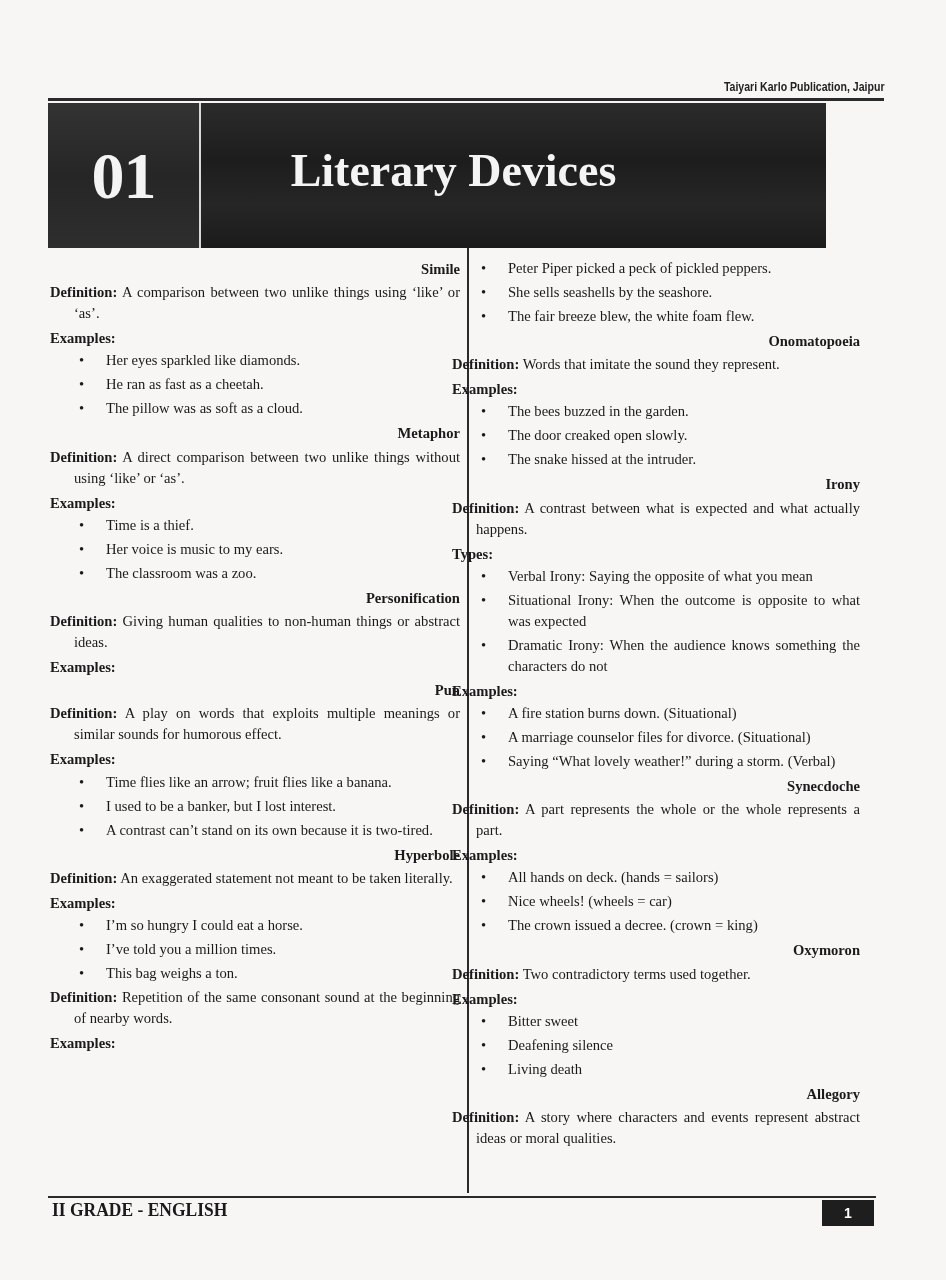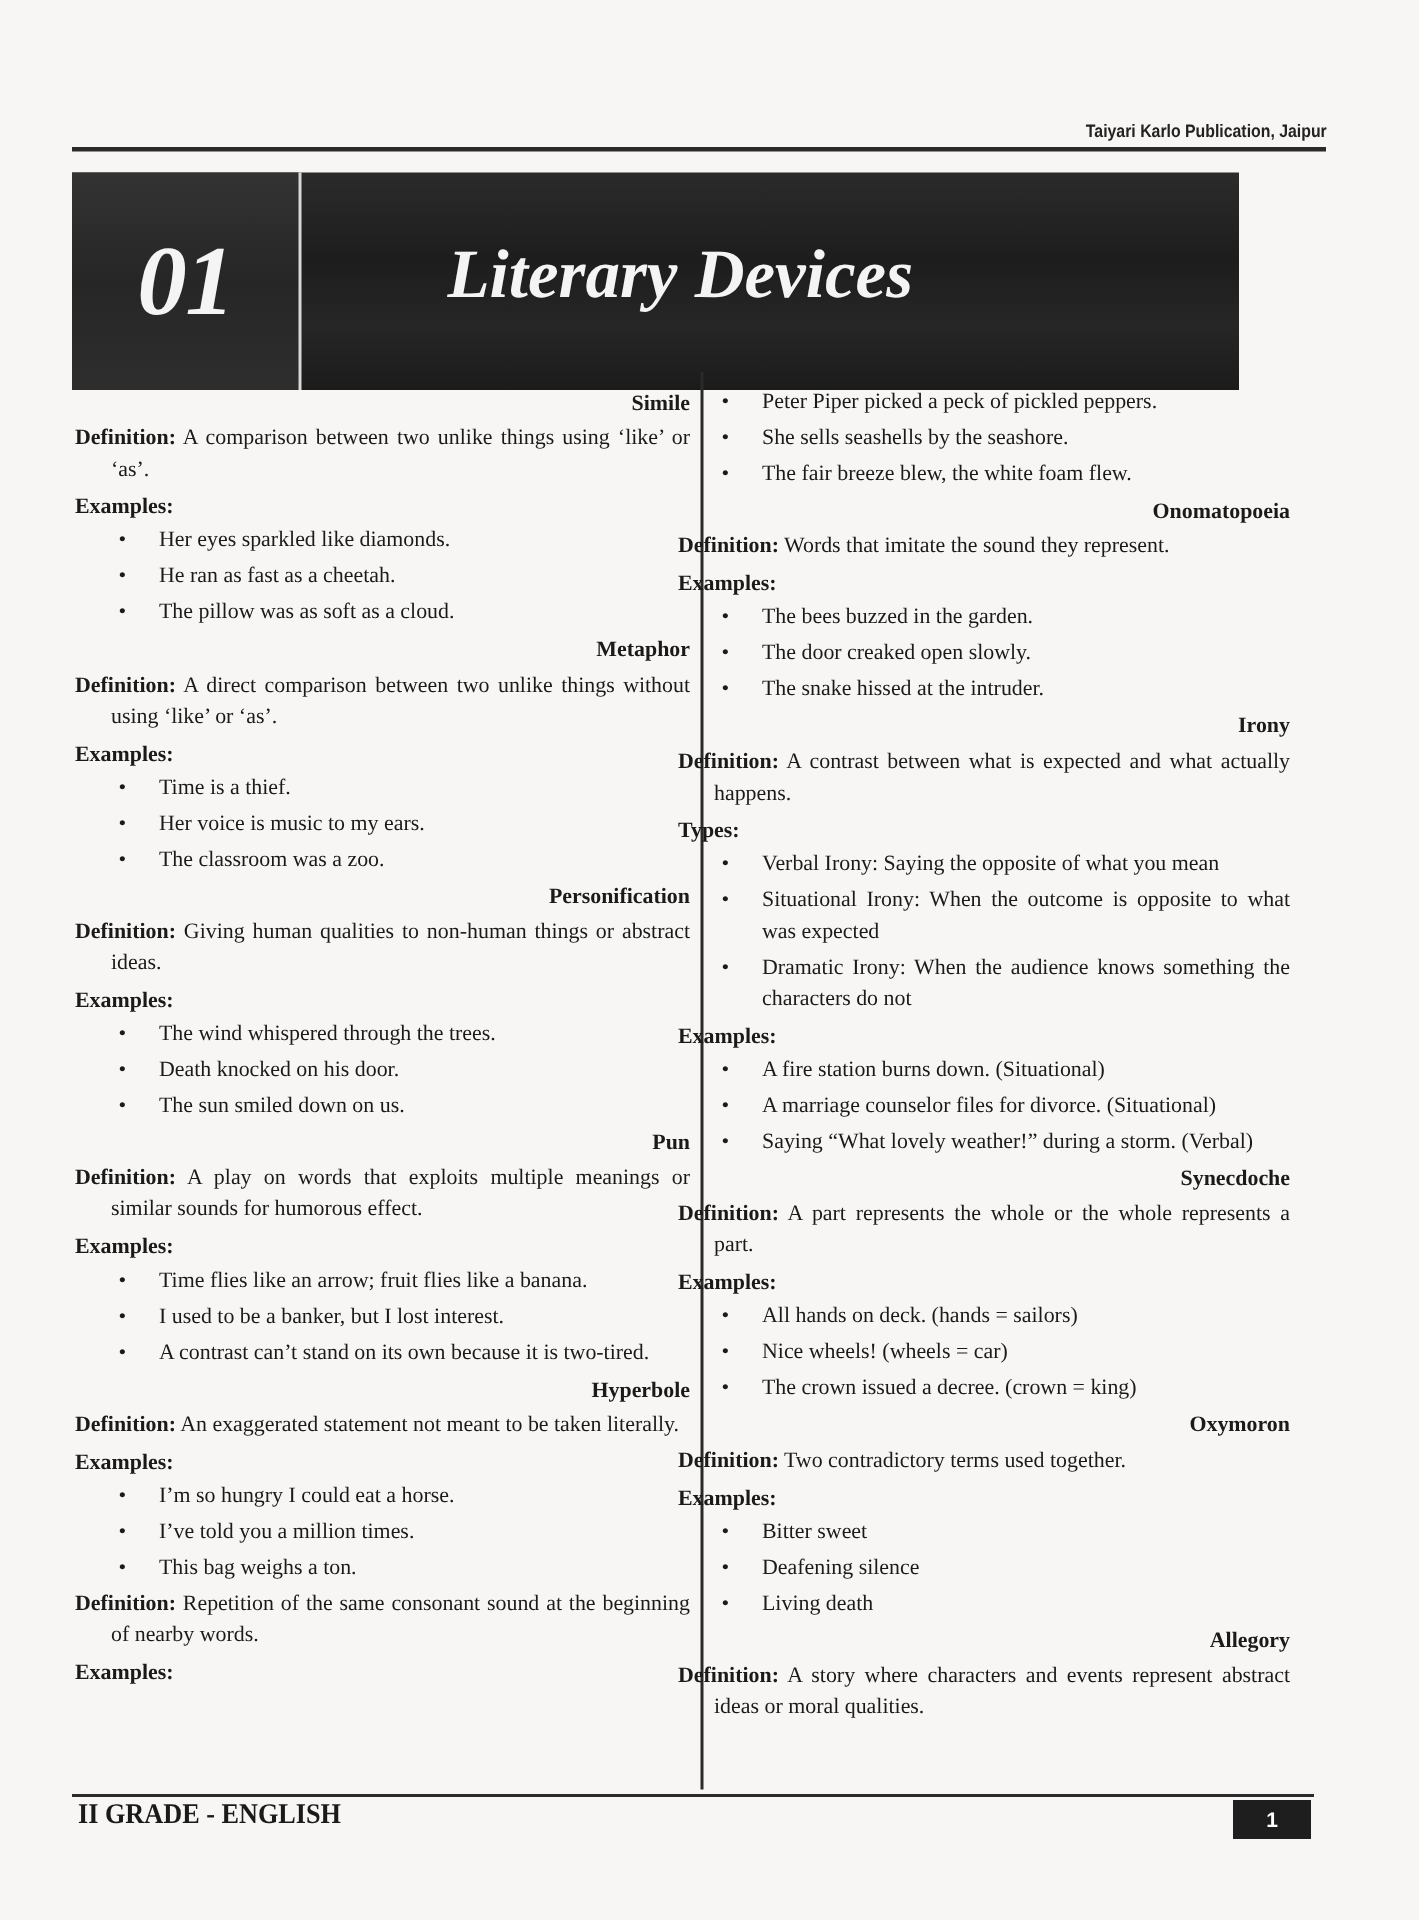--- a/index.html
+++ b/index.html
@@ -7,24 +7,23 @@
       width: 946px; height: 1280px; background: #f7f6f4; position: relative; overflow: hidden;
       font-family: "Liberation Serif", "DejaVu Serif", serif; color: #1a1a1a;
     }
     .publisher {
       position: absolute; top: 80px; right: 62px;
       font-family: "Liberation Sans", sans-serif; font-weight: bold; font-size: 12px;
       transform: scaleX(0.88); transform-origin: right; color: #222;
     }
     .top-rule { position: absolute; left: 48px; top: 98px; width: 836px; height: 3px; background: #2a2a2a; }
     .banner {
-      position: absolute; left: 48px; top: 115px; width: 778px; height: 145px;
+      position: absolute; left: 48px; top: 103px; width: 778px; height: 145px;
       background: linear-gradient(180deg, #2b2b2b 0%, #1d1d1d 40%, #262626 70%, #1b1b1b 100%);
       display: flex;
-      font-style: italic;
     }
     .banner-num {
       width: 153px; height: 100%; border-right: 2px solid #d8d8d8; box-sizing: border-box;
       display: flex; align-items: center; justify-content: center;
       color: #f4f4f4; font-weight: bold; font-size: 66px; letter-spacing: -1px;
       background: linear-gradient(180deg, #333 0%, #262626 50%, #2e2e2e 100%);
     }
     .banner-title {
       flex: 1; display: flex; align-items: center; justify-content: center;
       color: #f4f4f4; font-weight: bold; font-size: 46px; padding-right: 120px; padding-bottom: 10px;
@@ -85,25 +84,20 @@
       <li>Time is a thief.</li>
       <li>Her voice is music to my ears.</li>
       <li>The classroom was a zoo.</li>
     </ul>
   </section>
 
   <section>
     <div class="heading">Personification</div>
     <div class="def"><b>Definition:</b> <span>Giving human qualities to non-human things or abstract ideas.</span></div>
     <div class="label">Examples:</div>
-    <ul>
-      <li>The wind whispered through the trees.</li>
-      <li>Death knocked on his door.</li>
-      <li>The sun smiled down on us.</li>
-    </ul>
   </section>
 
   <section>
     <div class="heading">Pun</div>
     <div class="def"><b>Definition:</b> <span>A play on words that exploits multiple meanings or similar sounds for humorous effect.</span></div>
     <div class="label">Examples:</div>
     <ul>
       <li>Time flies like an arrow; fruit flies like a banana.</li>
       <li>I used to be a banker, but I lost interest.</li>
       <li>A contrast can’t stand on its own because it is two-tired.</li>

